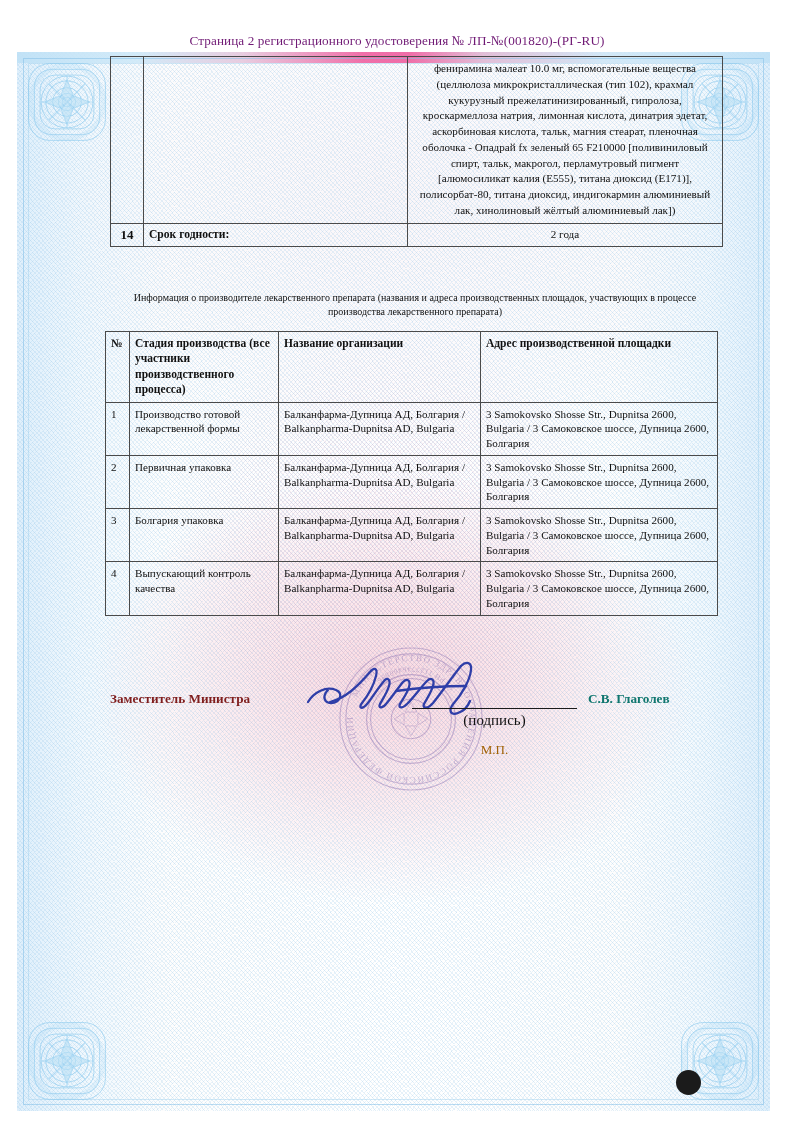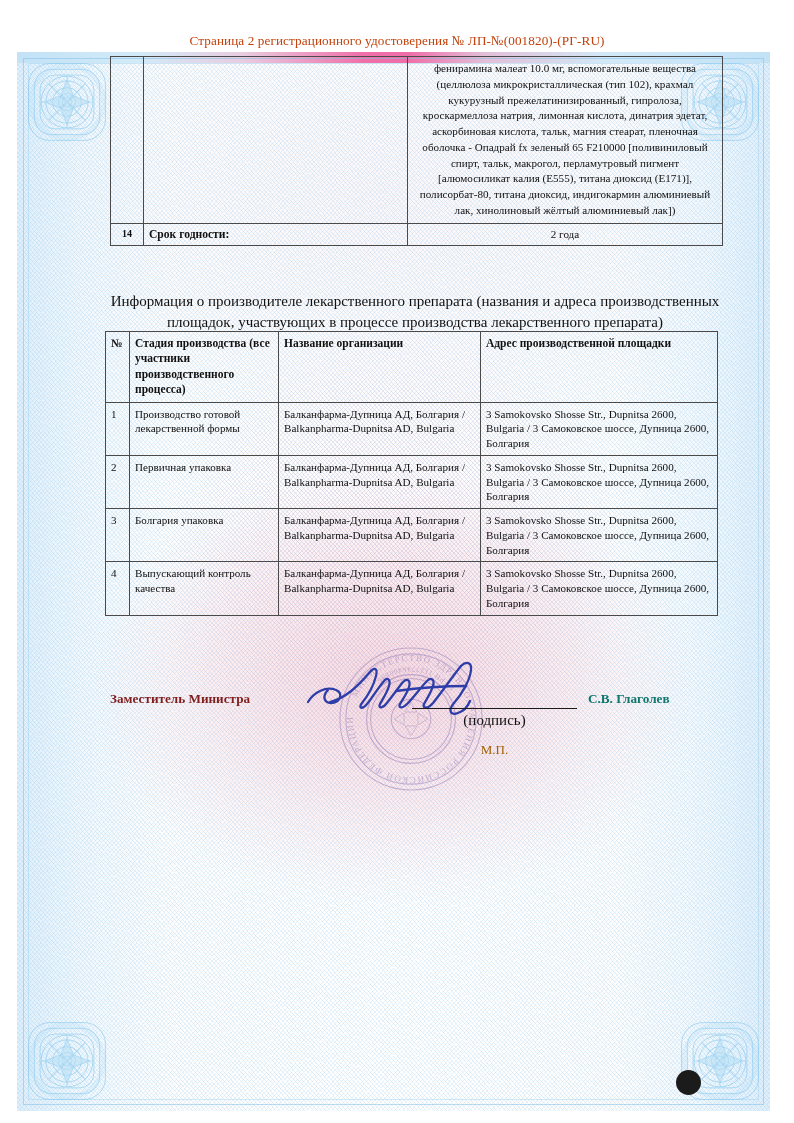--- a/index.html
+++ b/index.html
@@ -77,21 +77,21 @@
   .rosette.tr { right: 2px; top: 2px; }
   .rosette.bl { left: 2px;  bottom: 2px; }
   .rosette.br { right: 2px; bottom: 2px; }
 
   
   #header-line {
     position: absolute;
     left: 0; right: 0; top: 33px;
     text-align: center;
     font-size: 13.2px;
-    color: #c2410c;
+    color: #701a75;
     letter-spacing: .1px;
   }
 
   .content { position: absolute; left: 0; top: 0; width: 794px; }
 
   table.doc {
     border-collapse: collapse;
     table-layout: fixed;
     position: absolute;
     font-size: 11.1px;
@@ -106,31 +106,31 @@
     font-weight: normal;
     text-align: left;
     margin-top: 40px;
   }
 
   
   #table-top { left: 110px; top: 56px; width: 612px; }
   #table-top col.c1 { width: 33px; }
   #table-top col.c2 { width: 264px; }
   #table-top col.c3 { width: 315px; }
-  #table-top td.num { text-align: center; font-weight: bold; font-size: 10px; }
+  #table-top td.num { text-align: center; font-weight: bold; font-size: 13px; }
   #table-top td.lbl { font-weight: bold; font-size: 11.6px; }
   #table-top td.val-center { text-align: center; }
   #table-top td.ingredients { text-align: center; line-height: 1.42; padding: 4px 7px; }
 
   
   #intro {
     position: absolute;
     left: 108px; top: 291px; width: 614px;
     text-align: center;
-    font-size: 15px;
+    font-size: 10px;
     line-height: 1.42;
     color: #111;
   }
 
   
   #table-mfr { left: 105px; top: 331px; width: 612px; }
   #table-mfr col.m1 { width: 24px; }
   #table-mfr col.m2 { width: 149px; }
   #table-mfr col.m3 { width: 202px; }
   #table-mfr col.m4 { width: 237px; }

